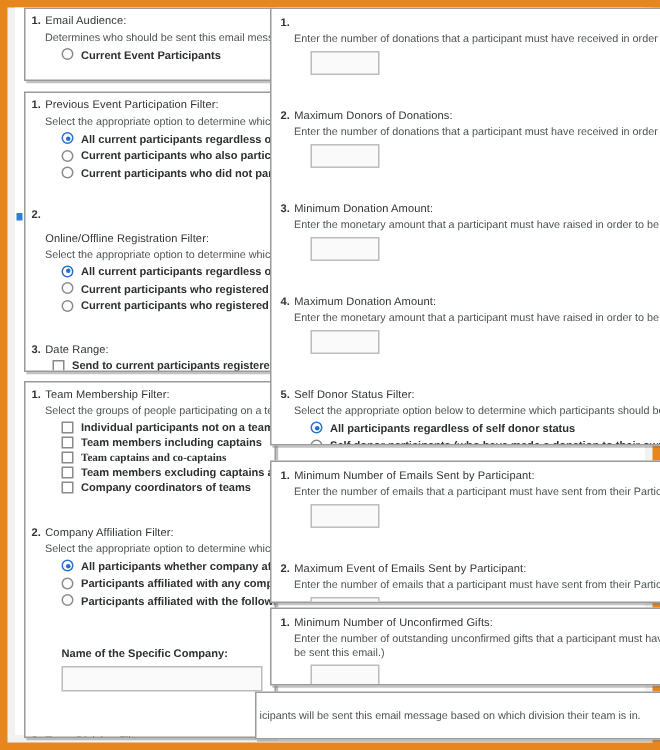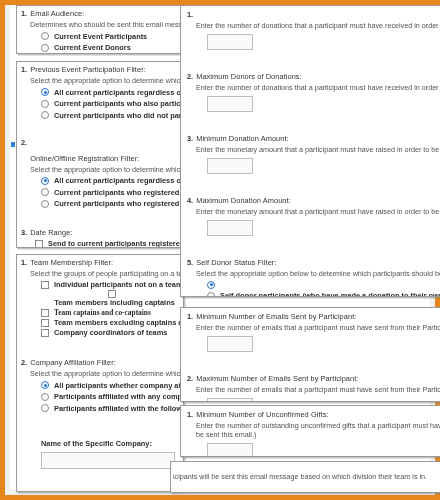--- a/index.html
+++ b/index.html
@@ -189,24 +189,20 @@
         <div class="panel" style="left:0px; top:2px; width:168px; height:49px;">
           <div style="padding:3px 0 0 4px;">
             <div style="display:flex; white-space:nowrap;">
               <span class="sec-num" style="font-size:7.4px;">1.</span>
               <span class="sec-title" style="margin-left:3px;">Email Audience:</span>
             </div>
             <div class="sec-desc">Determines who should be sent this email message.</div>
             <div class="opt-row">
               <span class="radio"></span>
               <span class="lbl">Current Event Participants</span>
-            </div>
-            <div class="opt-row">
-              <span class="radio"></span>
-              <span class="lbl">Current Event Donors</span>
             </div>
 
           </div>
         </div>
 
         <div class="panel" style="left:0px; top:58px; width:168px; height:187px;">
           <div style="padding:3px 0 0 4px;">
 
             <div style="display:flex; white-space:nowrap;">
               <span class="sec-num" style="font-size:7.4px;">1.</span>
@@ -277,21 +273,21 @@
 
             <div style="display:flex; white-space:nowrap;">
               <span class="sec-num" style="font-size:7.4px;">1.</span>
               <span class="sec-title" style="margin-left:3px;">Team Membership Filter:</span>
             </div>
             <div class="sec-desc">Select the groups of people participating on a team</div>
             <div class="opt-row" style="margin-top:2px;">
               <span class="check"></span>
               <span class="lbl">Individual participants not on a team</span>
             </div>
-            <div class="opt-row" style="margin-top:1px;flex-direction:column;">
+            <div class="opt-row" style="margin-top:1px;">
               <span class="check"></span>
               <span class="lbl">Team members including captains</span>
             </div>
             <div class="opt-row" style="margin-top:1px;font-family:Liberation Serif, serif;">
               <span class="check"></span>
               <span class="lbl">Team captains and co-captains</span>
             </div>
             <div class="opt-row" style="margin-top:1px;">
               <span class="check"></span>
               <span class="lbl">Team members excluding captains and co-ca</span>
@@ -365,41 +361,42 @@
             <div class="sec-desc">Enter the monetary amount that a participant must have raised in order to be excl</div>
             <div class="txtbox"></div>
 
             <div style="display:flex; white-space:nowrap; margin-top:22px;">
               <span class="sec-num" style="font-size:7.4px;">5.</span>
               <span class="sec-title" style="margin-left:3px;">Self Donor Status Filter:</span>
             </div>
             <div class="sec-desc">Select the appropriate option below to determine which participants should be ser</div>
             <div class="opt-row">
               <span class="radio checked"></span>
+              <span class="lbl">All participants regardless of self donor status</span>
             </div>
             <div class="opt-row">
               <span class="radio"></span>
               <span class="lbl">Self donor participants (who have made a donation to their own fundraising</span>
             </div>
 
           </div>
         </div>
 
         <div class="panel" style="left:0px; top:306px; width:262px; height:95px;">
           <div style="padding:4px 0 0 6px;">
             <div style="display:flex; white-space:nowrap;">
               <span class="sec-num" style="font-size:7.4px;">1.</span>
               <span class="sec-title" style="margin-left:3px;">Minimum Number of Emails Sent by Participant:</span>
             </div>
             <div class="sec-desc">Enter the number of emails that a participant must have sent from their Participan</div>
             <div class="txtbox"></div>
 
             <div style="display:flex; white-space:nowrap; margin-top:22px;">
               <span class="sec-num" style="font-size:7.4px;">2.</span>
-              <span class="sec-title" style="margin-left:3px;">Maximum Number of Emails Sent by Participant:</span>
+              <span class="sec-title" style="margin-left:3px;">Maximum Event of Emails Sent by Participant:</span>
             </div>
             <div class="sec-desc">Enter the number of emails that a participant must have sent from their Participan</div>
             <div class="txtbox"></div>
           </div>
         </div>
 
         <div class="panel" style="left:0px; top:404px; width:262px; height:52px;">
           <div style="padding:4px 0 0 6px;">
             <div style="display:flex; white-space:nowrap;">
               <span class="sec-num" style="font-size:7.4px;">1.</span>

